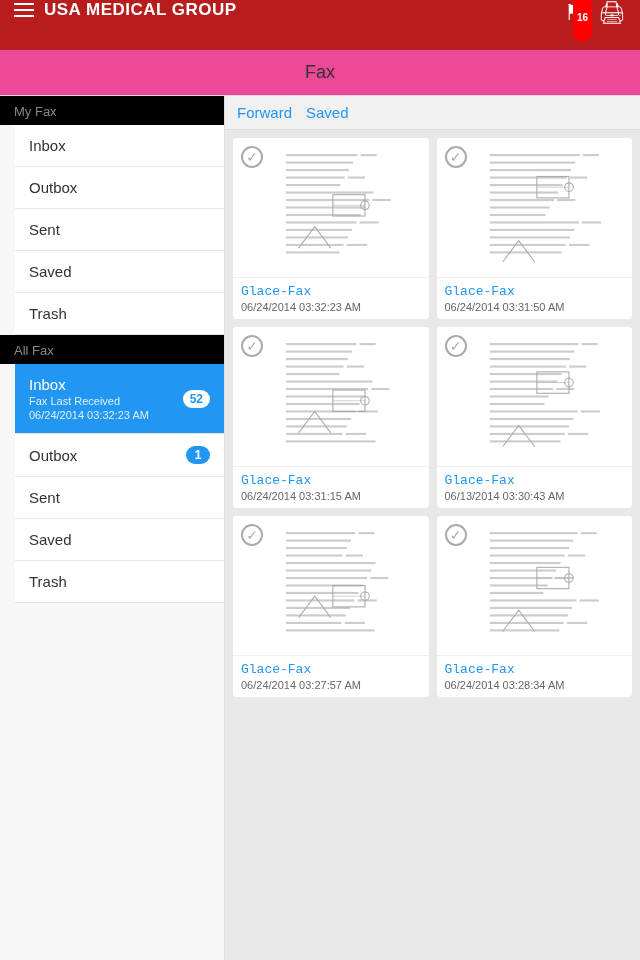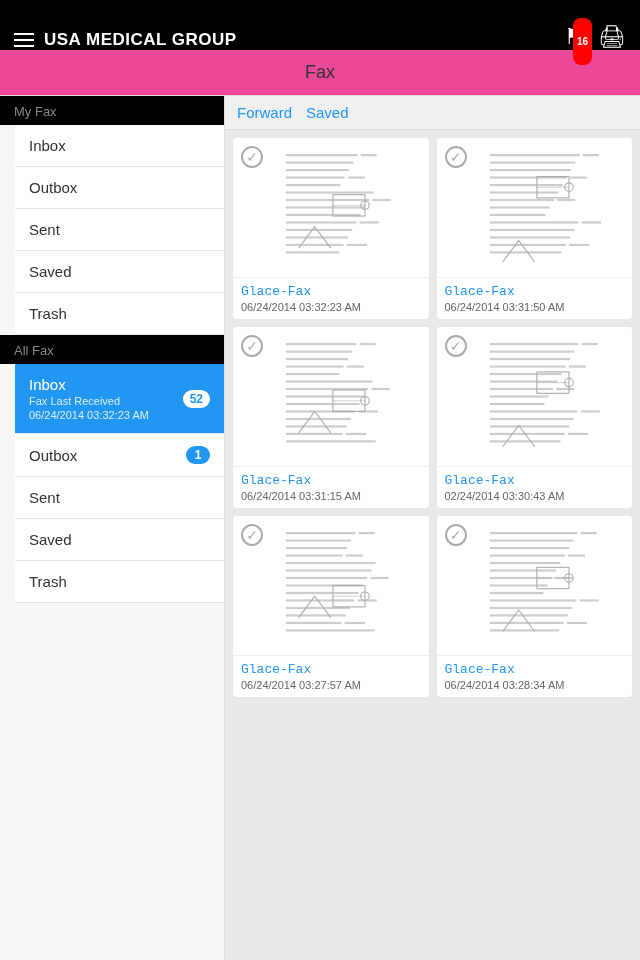--- a/index.html
+++ b/index.html
@@ -1,23 +1,23 @@
 <!DOCTYPE html>
 <html><head>
   <meta charset="utf-8">
   <style>
     * { margin: 0; padding: 0; box-sizing: border-box; }
     body { font-family: -apple-system, BlinkMacSystemFont, 'Helvetica Neue', Arial, sans-serif; width: 640px; height: 960px; overflow: hidden; background: #f0f0f0; }
 
     
     .header {
-      background: #000000;
+      background: #b91c1c;
       height: 50px;
       display: flex;
-      align-items: flex-end;
+      align-items: flex-start;
       justify-content: space-between;
       padding: 0 14px;
       color: white;
     }
     .header-left { display: flex; align-items: center; gap: 10px; }
     .hamburger-icon { display: flex; flex-direction: column; gap: 4px; cursor: pointer; }
     .hamburger-icon span { display: block; width: 20px; height: 2px; background: white; }
     .header-title { font-size: 17px; font-weight: 600; color: white; letter-spacing: 0.5px; }
     .header-right { display: flex; align-items: center; gap: 14px; }
     .flag-container { position: relative; }
@@ -389,21 +389,21 @@
               <rect x="81" y="99" width="19" height="2" fill="#ccc"></rect>
               <rect x="8" y="106" width="66" height="2" fill="#ccc"></rect>
               <rect x="52" y="42" width="30" height="20" fill="none" stroke="#aaa" stroke-width="1"></rect>
               <line x1="52" y1="52" x2="82" y2="52" stroke="#aaa" stroke-width="0.5"></line>
               <circle cx="82" cy="52" r="4" fill="none" stroke="#aaa" stroke-width="1"></circle>
               <polyline points="20,112 35,92 50,112" fill="none" stroke="#aaa" stroke-width="1"></polyline>
   </svg>
     </div>
     <div class="fax-info">
       <div class="fax-name">Glace-Fax</div>
-      <div class="fax-date">02/24/2014 03:30:43 AM</div>
+      <div class="fax-date">06/13/2014 03:30:43 AM</div>
     </div>
   </div>
         <div class="fax-item">
     <div class="fax-checkbox">
       <span class="check">✓</span>
     </div>
     <div class="fax-thumbnail">
       <svg xmlns="http://www.w3.org/2000/svg" viewBox="0 0 100 130" style="width:100%;height:100%">
     <rect width="100" height="130" fill="white"></rect>
     <rect x="8" y="15" width="65" height="2" fill="#ccc"></rect>

